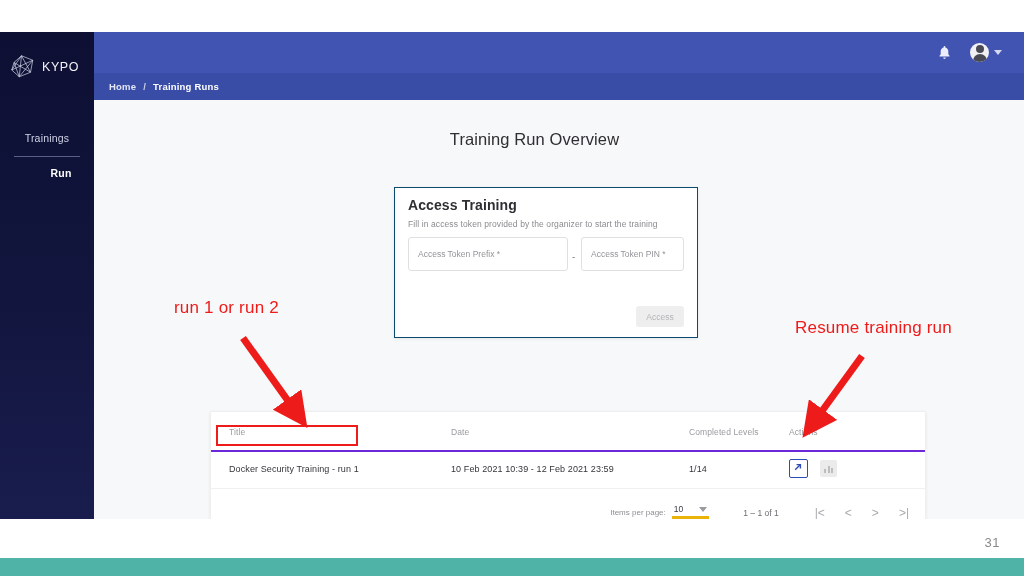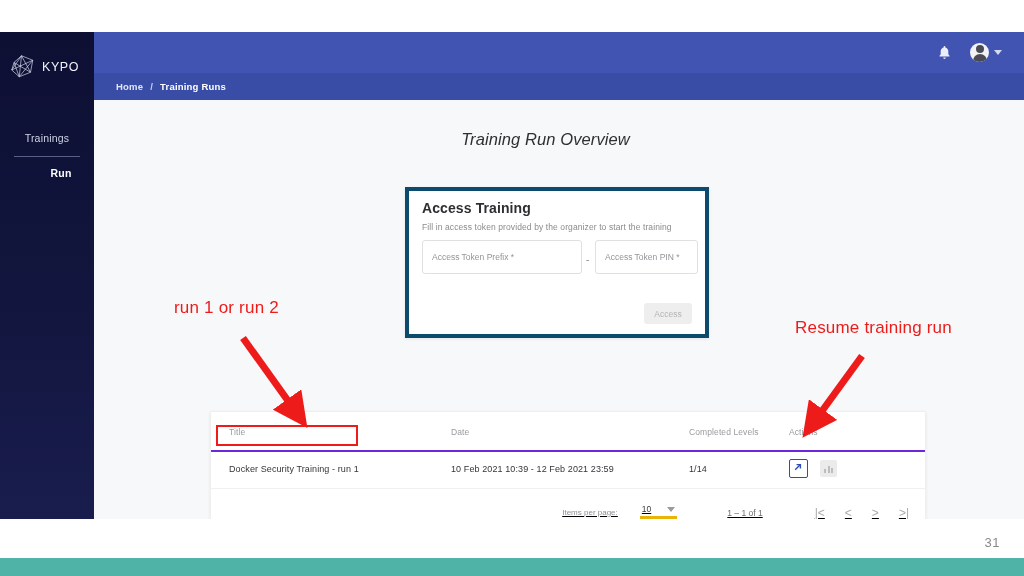--- a/index.html
+++ b/index.html
@@ -144,21 +144,21 @@
     display: block;
   }
 
   .breadcrumb-bar {
     position: absolute;
     left: 94px; top: 41px;
     width: 930px; height: 27px;
     background: #3a4da6;
     display: flex;
     align-items: center;
-    padding-left: 22px;
+    padding-left: 15px;
     box-sizing: border-box;
     gap: 7px;
   }
   .crumb {
     font-size: 9.5px;
     color: #e3e6f7;
     font-weight: 600;
     letter-spacing: .2px;
   }
   .crumb.sep { color: #c9cfeb; font-weight: 700; }
@@ -167,36 +167,35 @@
   
   .content {
     position: absolute;
     left: 94px; top: 68px;
     width: 930px; height: 419px;
     background: #f7f8f9;
   }
 
   .page-title {
     position: absolute;
-    left: 11px; top: 30px;
+    left: 0; top: 30px;
     width: 881px;
     text-align: center;
     font-size: 16.5px;
     color: #2f2f33;
     letter-spacing: .1px;
-    font-style: italic;
   }
 
   
   .access-card {
     position: absolute;
-    left: 311px; top: 87px;
+    left: 300px; top: 87px;
     width: 304px; height: 151px;
     background: #ffffff;
-    border: 4px solid #0c4a6e;
+    border: 1px solid #0c4a6e;
     box-shadow: 0 1px 3px rgba(0,0,0,.08);
     box-sizing: border-box;
   }
   .access-title {
     position: absolute;
     left: 13px; top: 9px;
     font-size: 14px;
     color: #2f2f33;
     font-weight: 600;
     letter-spacing: .1px;
@@ -328,22 +327,21 @@
   
   .paginator {
     position: absolute;
     left: 0; bottom: 8px;
     width: 714px;
     display: flex;
     align-items: center;
     justify-content: flex-end;
     padding-right: 16px;
     box-sizing: border-box;
-    gap: 16px;
-    text-decoration: underline;
+    gap: 0;
   }
   .pg-label {
     font-size: 8px;
     color: #8e8e94;
     margin-right: 6px;
   }
   .pg-select {
     display: flex;
     align-items: center;
     gap: 16px;

